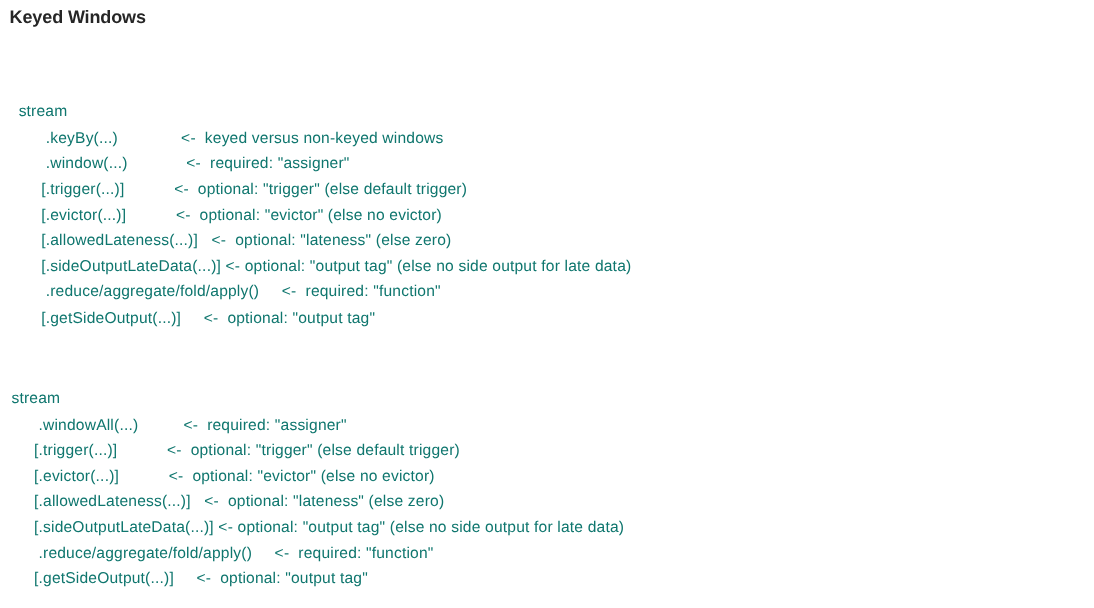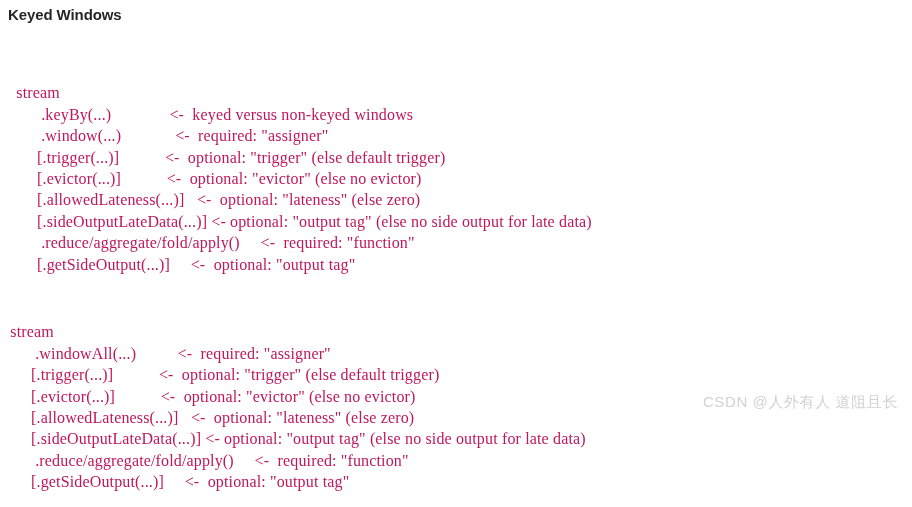--- a/index.html
+++ b/index.html
@@ -34,24 +34,24 @@
     font-size: 15px;
     color: #262626;
     letter-spacing: -0.1px;
     margin: 0;
     padding: 0 0 0 8px;
     line-height: 18px;
     white-space: pre;
   }
 
   .code-block {
-    font-family: Liberation Serif, serif;
-    font-size: 16px;
+    font-family: Liberation Sans, sans-serif;
+    font-size: 13px;
     line-height: 21.4px;
-    color: #be185d;
+    color: #0f766e;
     white-space: pre;
     letter-spacing: 0.15px;
     padding: 0;
     margin: 0;
   }
 
   .code-line {
     white-space: pre;
     display: block;
     height: 21.4px;
@@ -84,15 +84,14 @@
     <h2 class="section-heading">Keyed Windows</h2>
     <pre class="code-block">      <span class="code-line">  stream</span><span class="code-line">        .keyBy(...)              &lt;-  keyed versus non-keyed windows</span><span class="code-line">        .window(...)             &lt;-  required: "assigner"</span><span class="code-line">       [.trigger(...)]           &lt;-  optional: "trigger" (else default trigger)</span><span class="code-line">       [.evictor(...)]           &lt;-  optional: "evictor" (else no evictor)</span><span class="code-line">       [.allowedLateness(...)]   &lt;-  optional: "lateness" (else zero)</span><span class="code-line">       [.sideOutputLateData(...)] &lt;- optional: "output tag" (else no side output for late data)</span><span class="code-line">        .reduce/aggregate/fold/apply()     &lt;-  required: "function"</span><span class="code-line">       [.getSideOutput(...)]     &lt;-  optional: "output tag"</span>
     </pre>
   </section>
 
   <section class="section" id="sec-nonkeyed">
     <pre class="code-block">      <span class="code-line">  stream</span><span class="code-line">        .windowAll(...)          &lt;-  required: "assigner"</span><span class="code-line">       [.trigger(...)]           &lt;-  optional: "trigger" (else default trigger)</span><span class="code-line">       [.evictor(...)]           &lt;-  optional: "evictor" (else no evictor)</span><span class="code-line">       [.allowedLateness(...)]   &lt;-  optional: "lateness" (else zero)</span><span class="code-line">       [.sideOutputLateData(...)] &lt;- optional: "output tag" (else no side output for late data)</span><span class="code-line">        .reduce/aggregate/fold/apply()     &lt;-  required: "function"</span><span class="code-line">       [.getSideOutput(...)]     &lt;-  optional: "output tag"</span>
     </pre>
   </section>
 
-  <div class="watermark">CSDN @人外有人 道阻且长</div>
 
 </div>
 
 </body></html>

